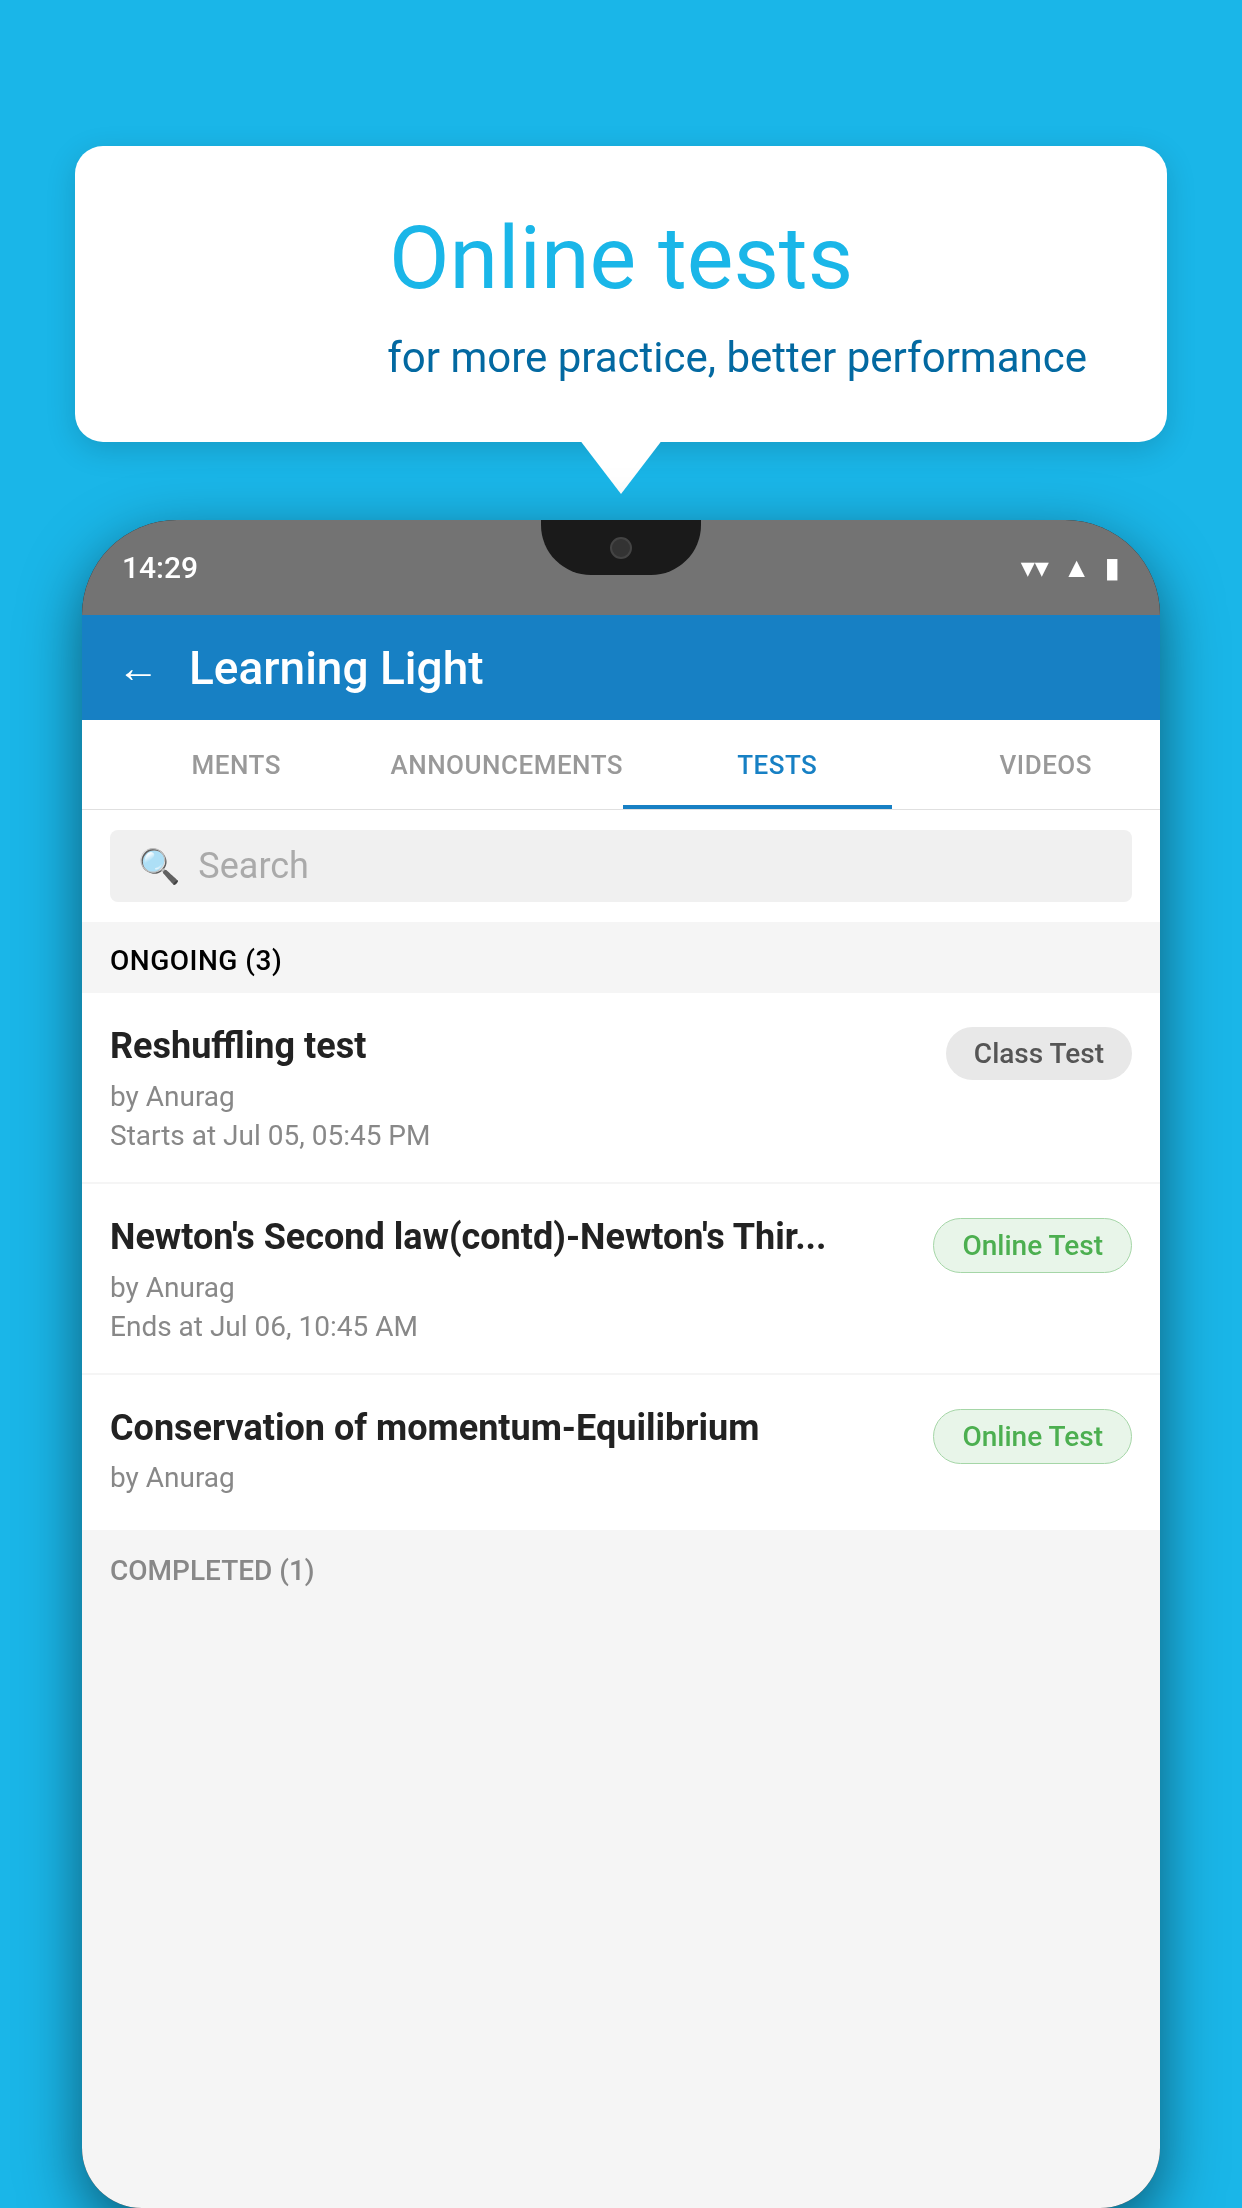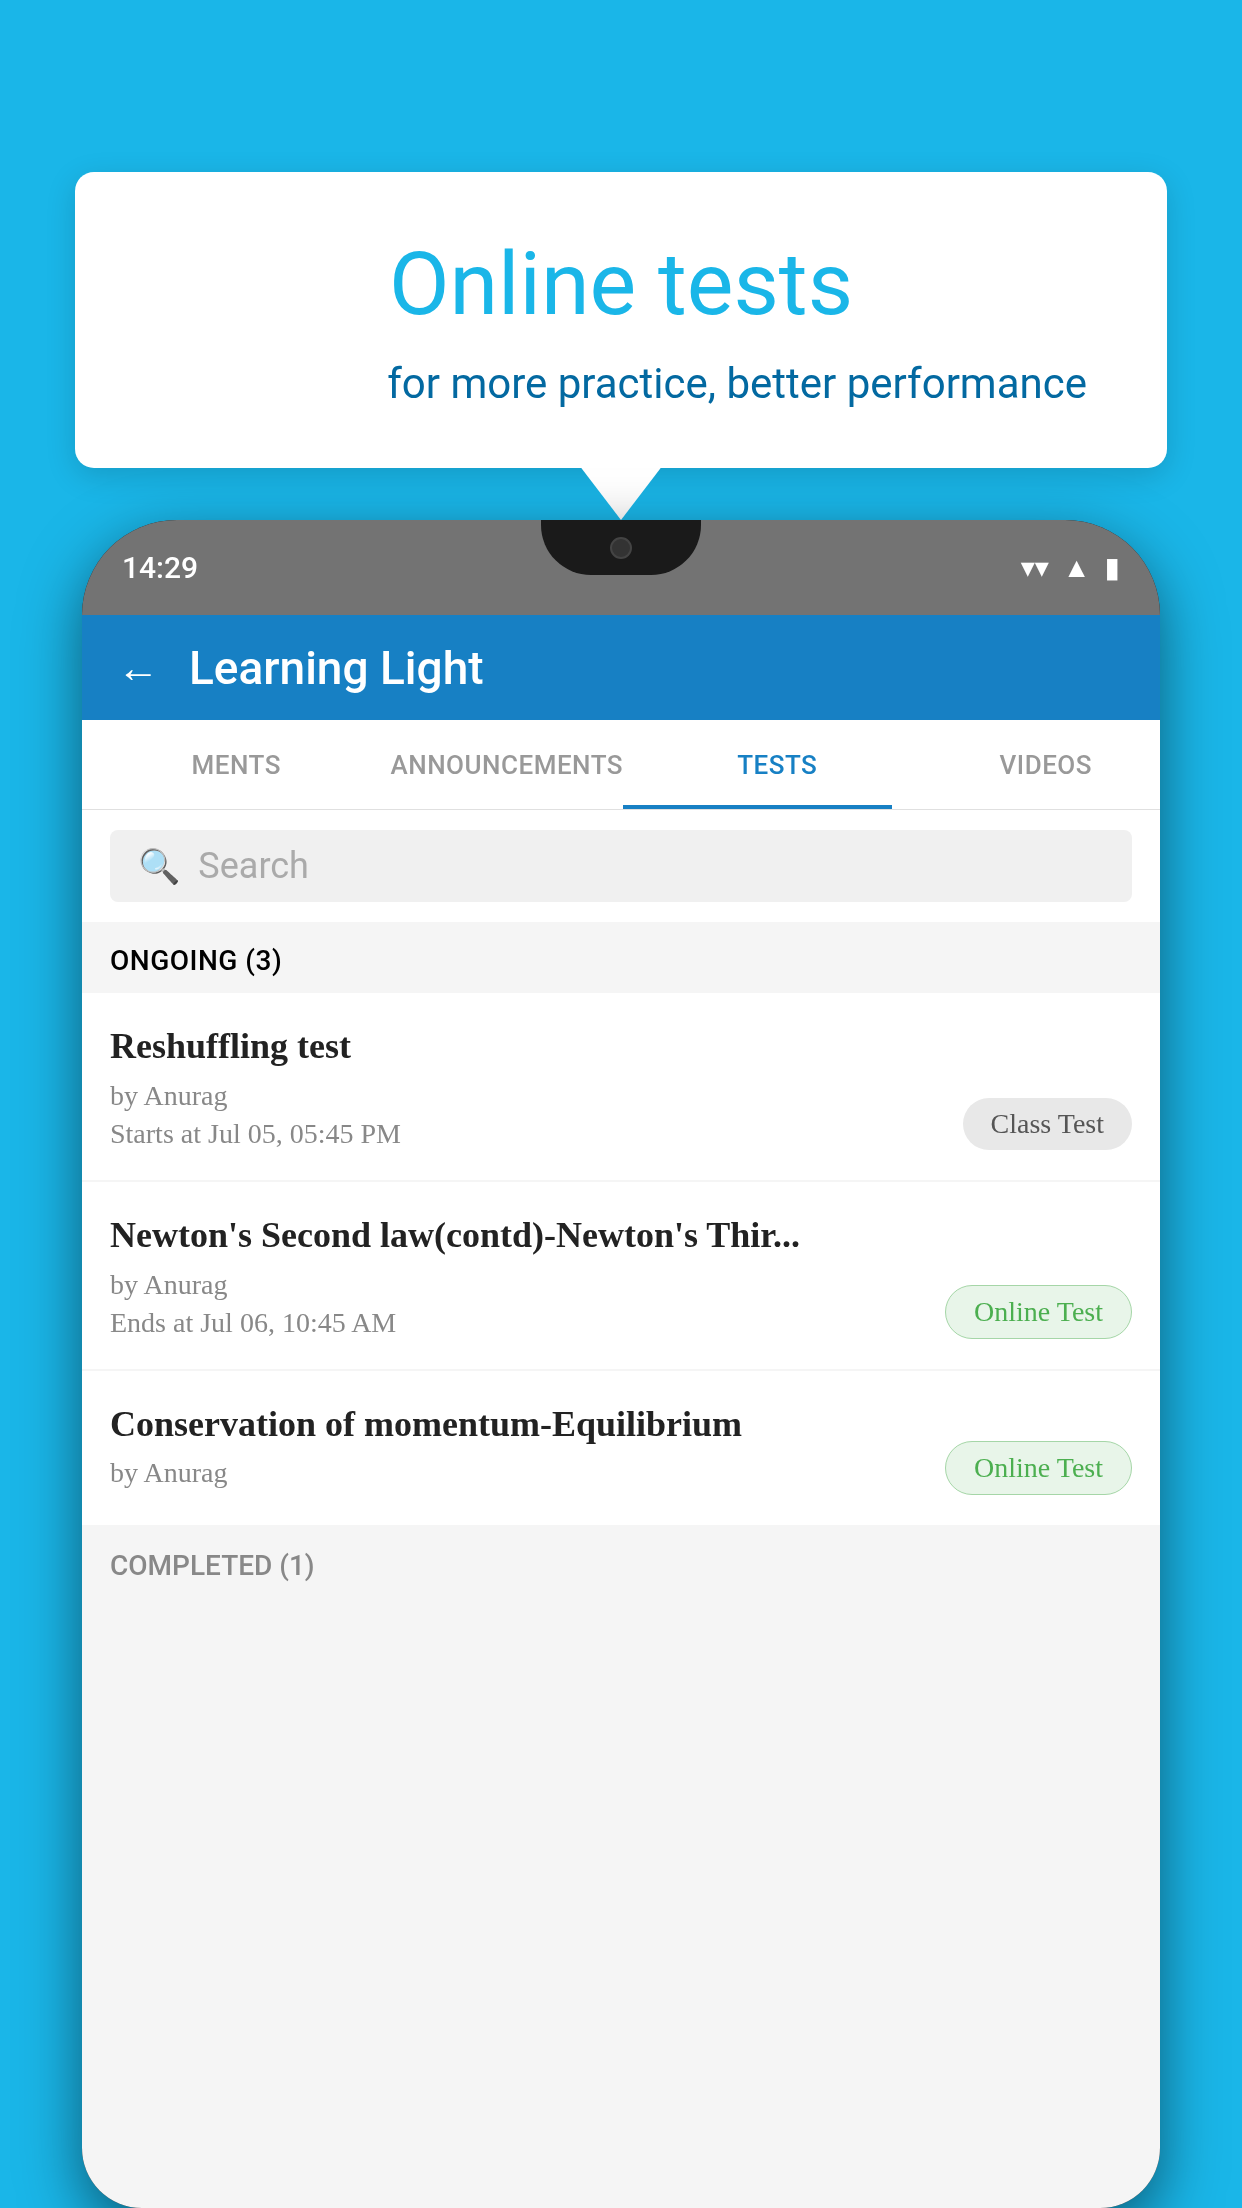--- a/index.html
+++ b/index.html
@@ -9,25 +9,25 @@
       height: 2208px;
       background-color: #1ab6e8;
       font-family: 'Roboto', Arial, sans-serif;
       position: relative;
       overflow: hidden;
     }
 
     
     .speech-bubble {
       position: absolute;
-      top: 172px;
+      top: 146px;
       left: 75px;
       right: 75px;
       background: white;
-      border-radius: 19px;
+      border-radius: 28px;
       padding: 60px 80px;
       box-shadow: 0 8px 30px rgba(0,0,0,0.15);
     }
 
     .speech-bubble::after {
       content: '';
       position: absolute;
       bottom: -52px;
       left: 50%;
       transform: translateX(-50%);
@@ -220,24 +220,23 @@
       font-weight: 500;
       letter-spacing: 0.5px;
     }
 
     
     .test-item {
       background: white;
       padding: 30px 28px;
       margin-bottom: 2px;
       display: flex;
-      align-items: flex-end;
+      align-items: flex-start;
       justify-content: space-between;
       gap: 24px;
-      font-family: Liberation Serif, serif;
     }
 
     .test-item-info {
       flex: 1;
     }
 
     .test-item-name {
       color: #222;
       font-size: 36px;
       font-weight: 700;

